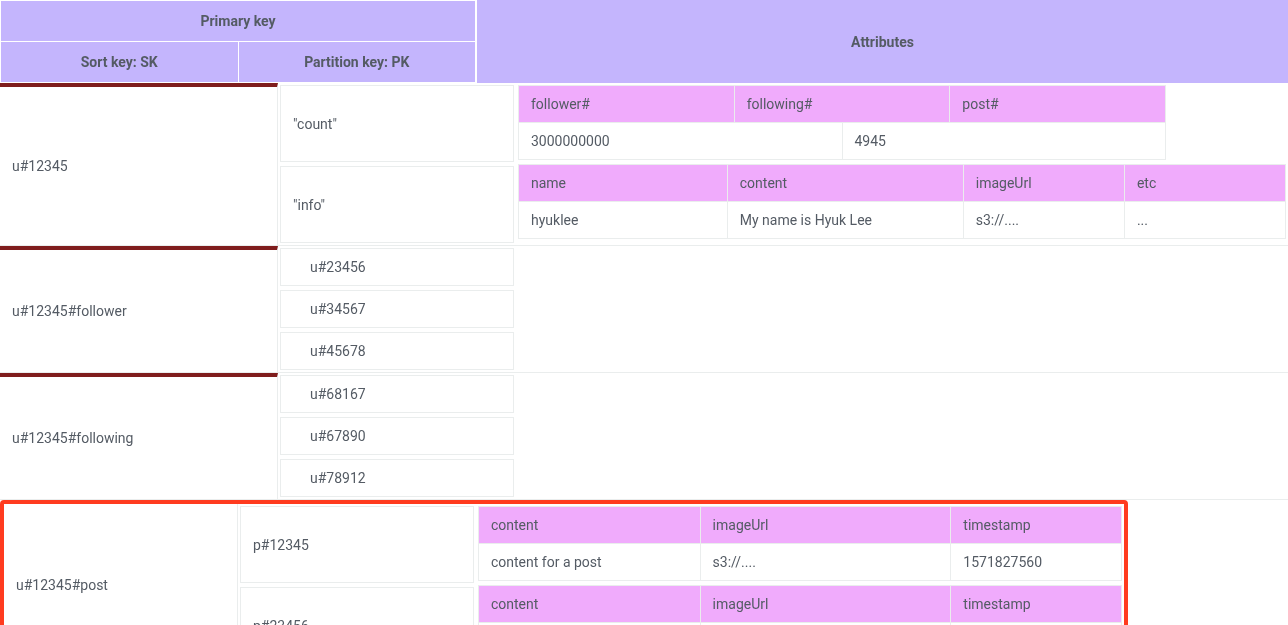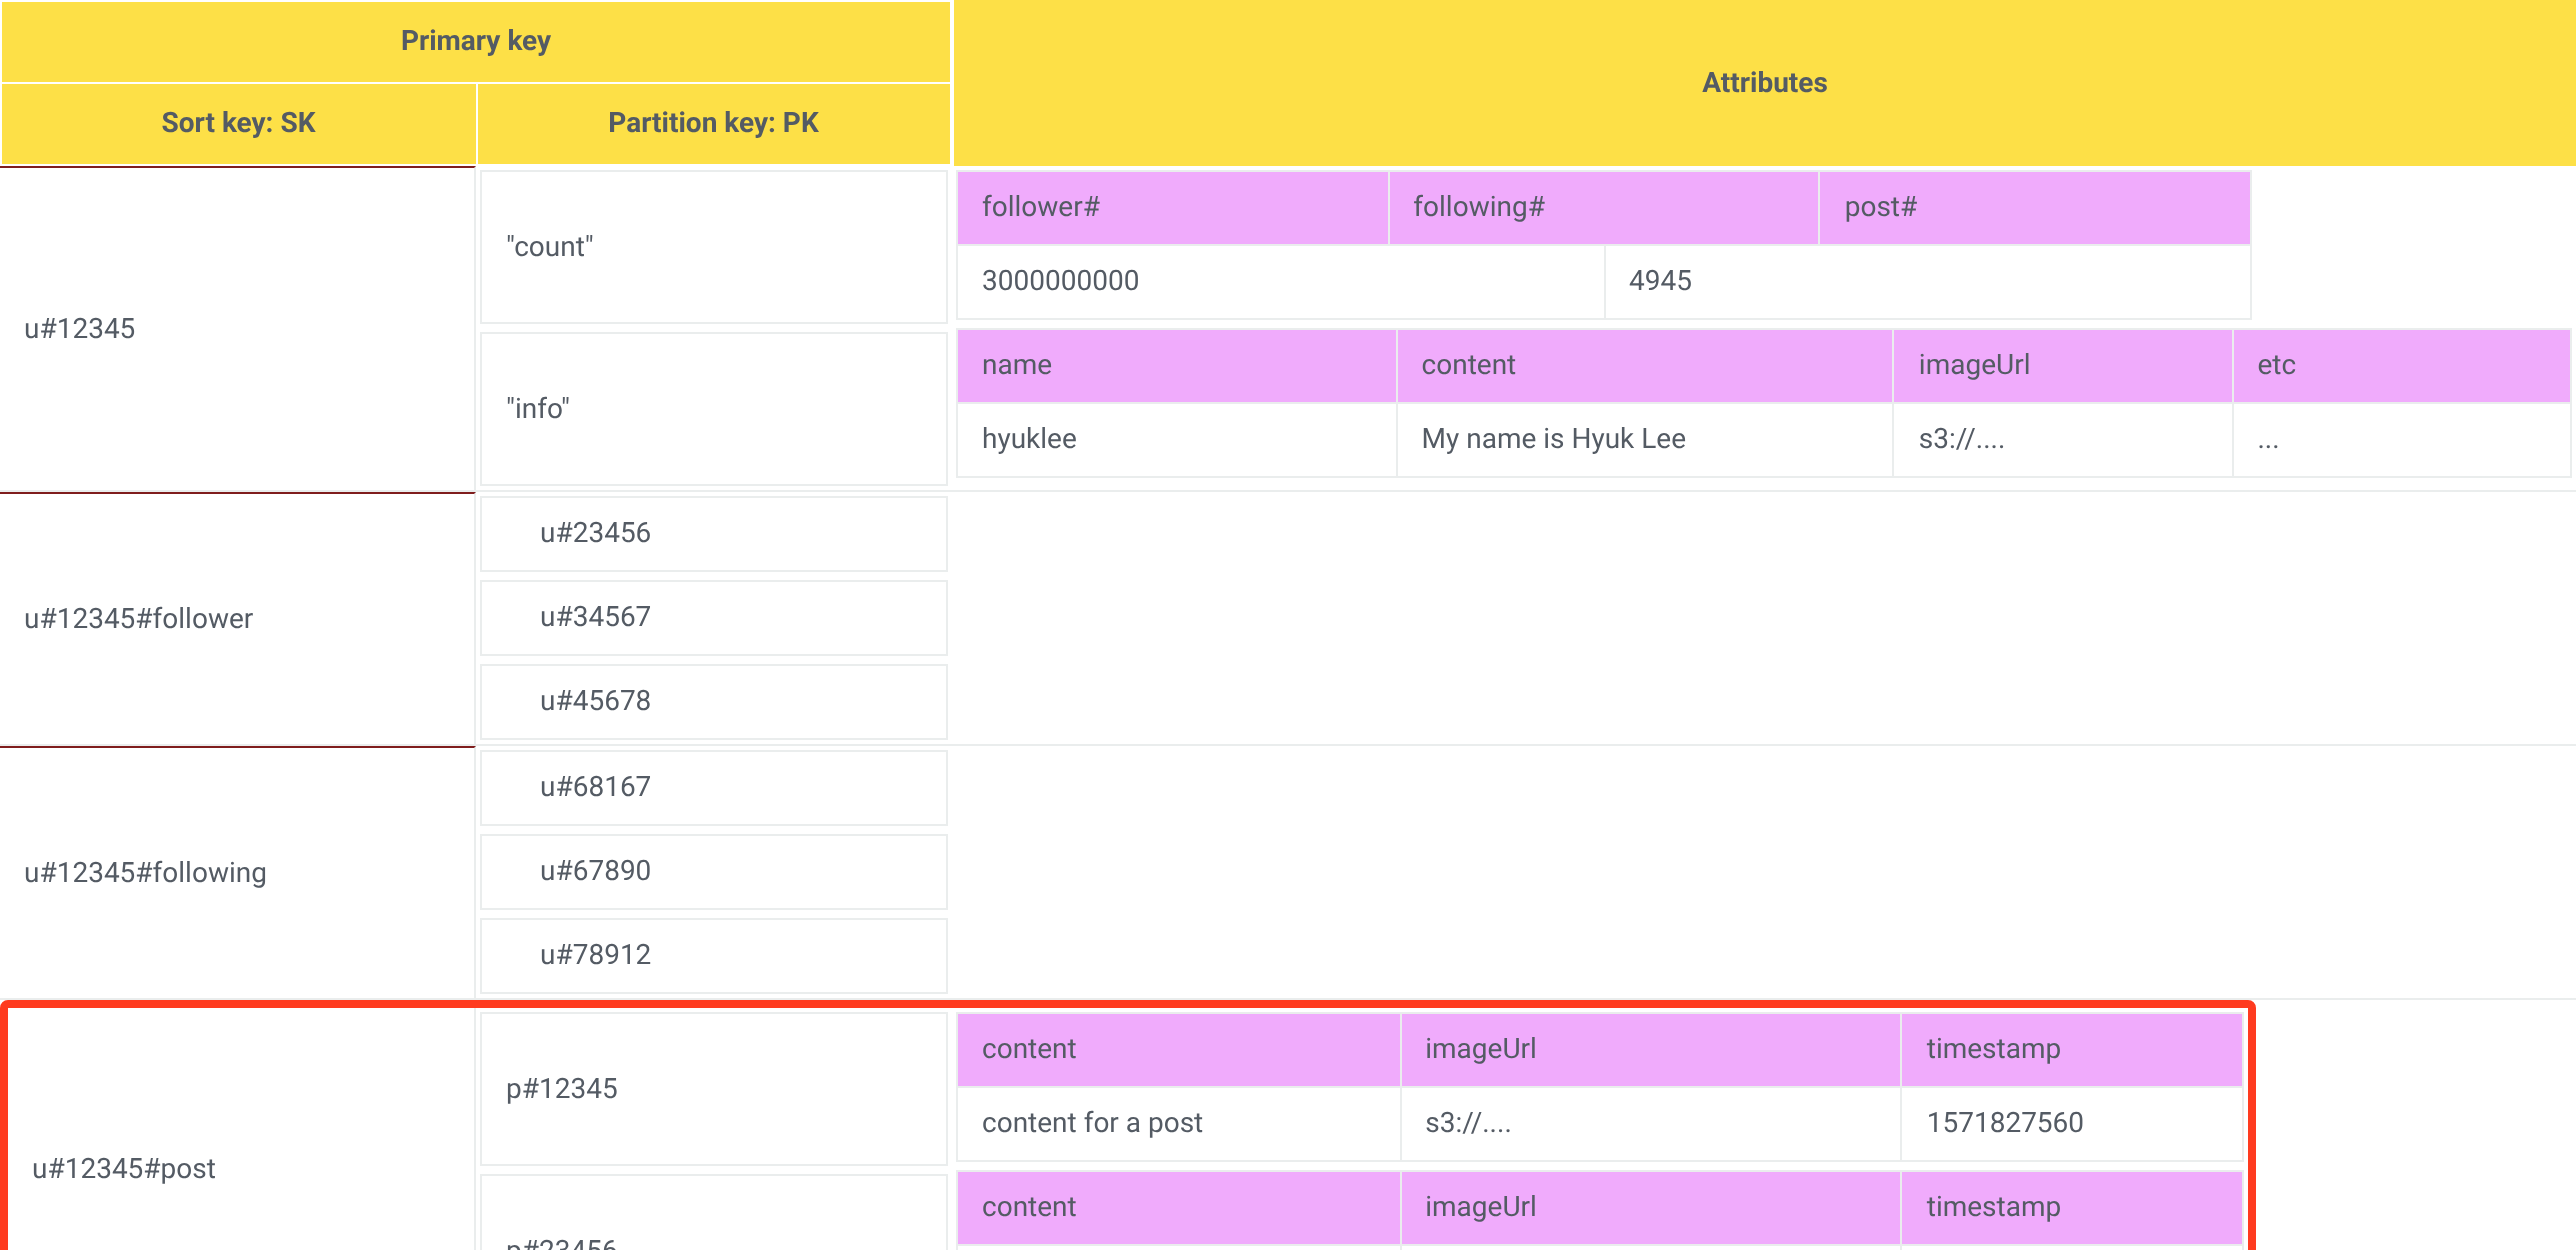--- a/index.html
+++ b/index.html
@@ -9,21 +9,21 @@
     font-family: -apple-system, BlinkMacSystemFont, "Segoe UI", Roboto, Helvetica, Arial, sans-serif;
     font-size: 14px;
     color: #545b64;
     background: #ffffff;
   }
   .container {
     width: 1288px;
   }
   .header-row {
     display: flex;
-    background: #fde047;
+    background: #c4b5fd;
   }
   .pk-header {
     width: 476px;
     display: flex;
     flex-direction: column;
   }
   .pk-top {
     text-align: center;
     padding: 12px;
     font-weight: 700;
@@ -48,26 +48,26 @@
     border-left: 1px solid #ffffff;
     display: flex;
     align-items: center;
     justify-content: center;
   }
   .body-row {
     display: flex;
     border-bottom: 1px solid #eaeded;
   }
   .pk-col {
-    width: 238px;
+    width: 278px;
     padding: 10px 12px;
     display: flex;
     align-items: center;
     border-right: 1px solid #eaeded;
-    border-top: 1px solid #7f1d1d;
+    border-top: 4px solid #7f1d1d;
   }
   .sk-container {
     width: 238px;
     display: flex;
     flex-direction: column;
   }
   .sk-single-inner {
     flex: 1;
     display: flex;
     align-items: center;

